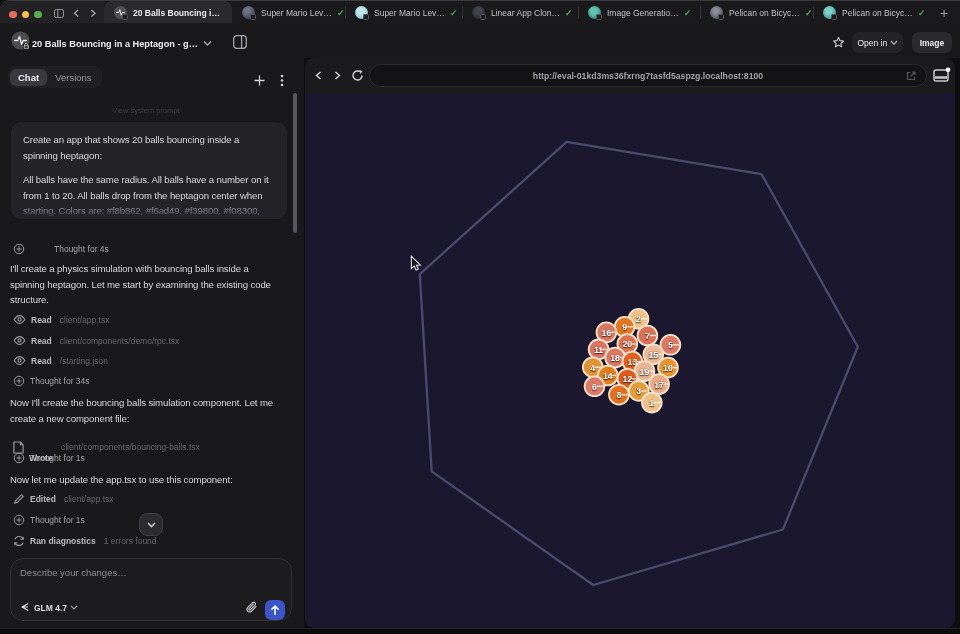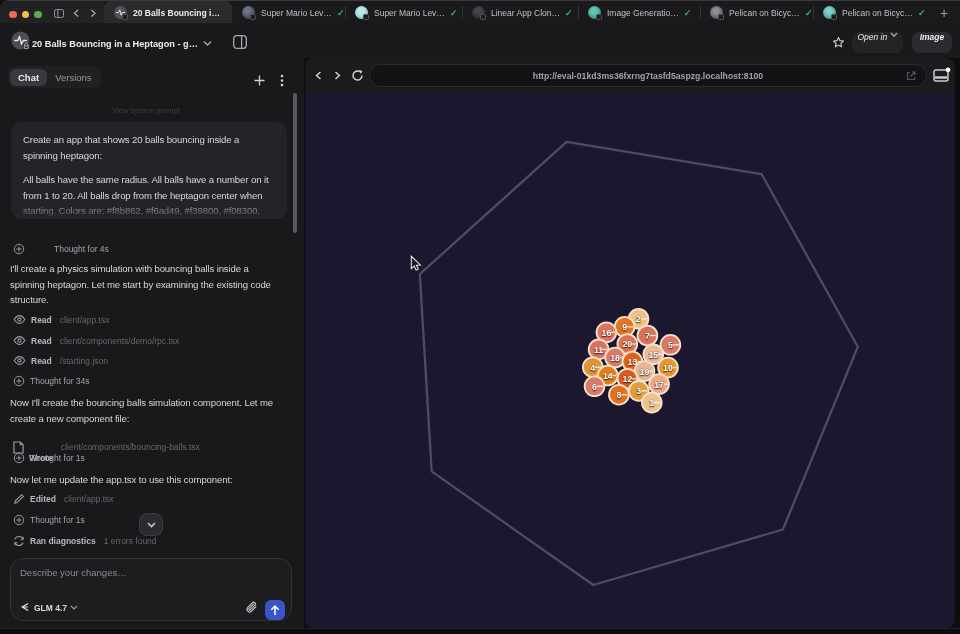--- a/index.html
+++ b/index.html
@@ -13,21 +13,21 @@
   #tabs { position:absolute; left:104px; top:0; right:0; height:23px; background:#1a1a1d; }
   .tab { position:absolute; top:0; height:23px; display:flex; align-items:center; font-size:8.5px; color:#c2c2c6; }
   .tab.active { background:#2b2b2e; border-radius:7px 7px 0 0; color:#ececee; font-weight:bold; }
   .tabsep { position:absolute; top:5px; height:13px; width:1px; background:#333338; }
   .favicon { width:13px; height:13px; border-radius:50%; margin-right:6px; flex:0 0 auto; position:relative; }
   .favicon::after { content:""; position:absolute; right:-1px; bottom:-1px; width:4px; height:4px; background:#1d1d20; border:1px solid #55555a; border-radius:1.5px; }
   .check { color:#41b457; font-weight:bold; font-size:9px; margin-left:5px; }
 
   
   #header { left:0; top:23px; width:960px; height:35px; background:#19191b; }
-  .btn { position:absolute; border-radius:7px; font-size:8.5px; color:#ececf0; display:flex; justify-content:center;font-style:italic; }
+  .btn { position:absolute; border-radius:7px; font-size:8.5px; color:#ececf0; display:flex; align-items:center; justify-content:center; }
 
   
   #chat { left:0; top:58px; width:304px; height:570px; background:#19191b; }
   .seg { position:absolute; left:8px; top:8px; height:22px; background:#202023; border-radius:8px; display:flex; align-items:center; padding:2px; }
   .seg .on { background:#39393e; color:#ececf0; border-radius:6px; padding:3px 8px; font-size:9.5px; font-weight:bold; }
   .seg .off { color:#97979d; padding:3px 8px; font-size:9.5px; }
   .msgtext { color:#d7d7db; font-size:9.6px; line-height:15.5px; letter-spacing:-0.12px; }
   .dimmer { color:#66666c; }
   .toolrow { position:absolute; left:13px; display:flex; align-items:center; font-size:8.5px; color:#a4a4aa; }
   .toolrow svg { margin-right:5px; }

